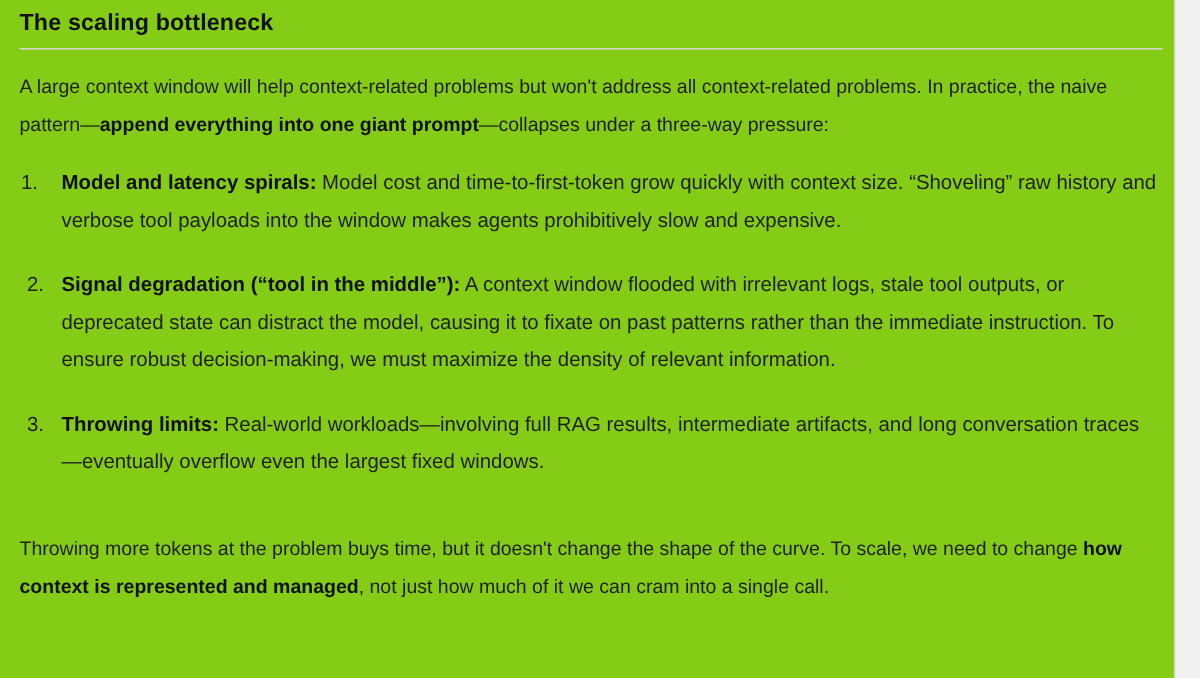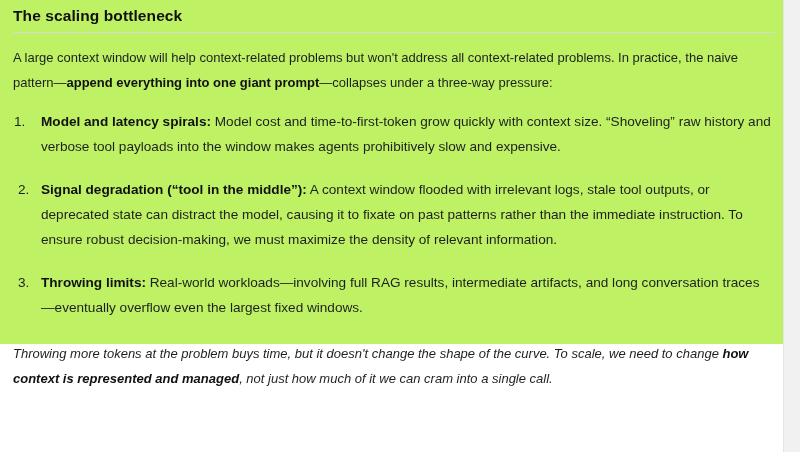--- a/index.html
+++ b/index.html
@@ -10,22 +10,22 @@
   body {
     width: 800px;
     height: 452px;
     overflow: hidden;
     font-family: "Liberation Sans", sans-serif;
     color: #1a1a1a;
   }
   .page {
     position: relative;
     width: 800px;
-    height: 344px;
-    background: #bef264;
+    height: 452px;
+    background: #84cc16;
     box-sizing: border-box;
   }
   .right-gutter {
     position: absolute;
     top: 0;
     right: 0;
     width: 16px;
     height: 452px;
     background: #f1f1f1;
     border-left: 1px solid #e4e4e4;
@@ -50,22 +50,21 @@
     width: 762px;
   }
   p.para {
     font-size: 13px;
     line-height: 25px;
     margin: 12px 0 0 0;
     color: #1f1f1f;
     max-width: 758px;
   }
   p.para.tail {
-    margin-top: 21px;
-    font-style: italic;
+    margin-top: 33px;
   }
   ol.points {
     list-style: none;
     margin: 14px 0 0 0;
     padding: 0;
   }
   ol.points > li {
     position: relative;
     padding-left: 28px;
     font-size: 13.6px;

